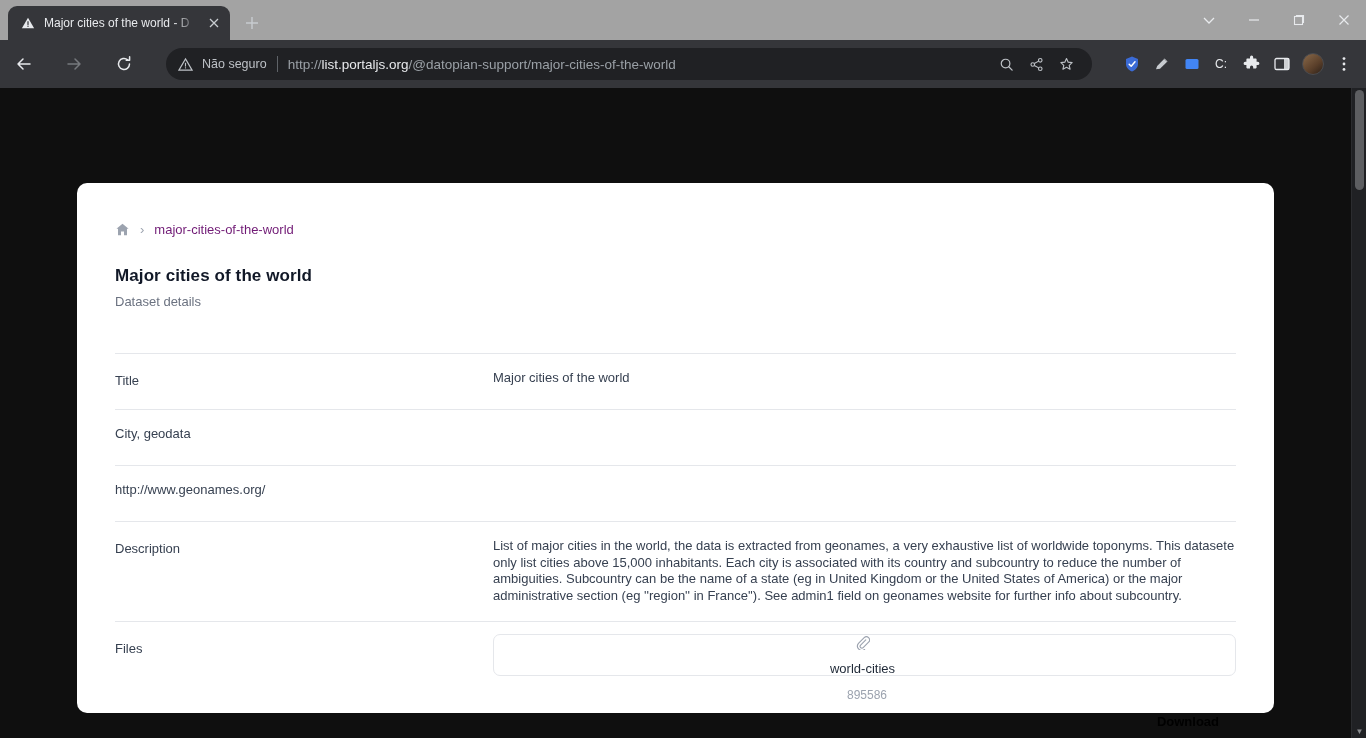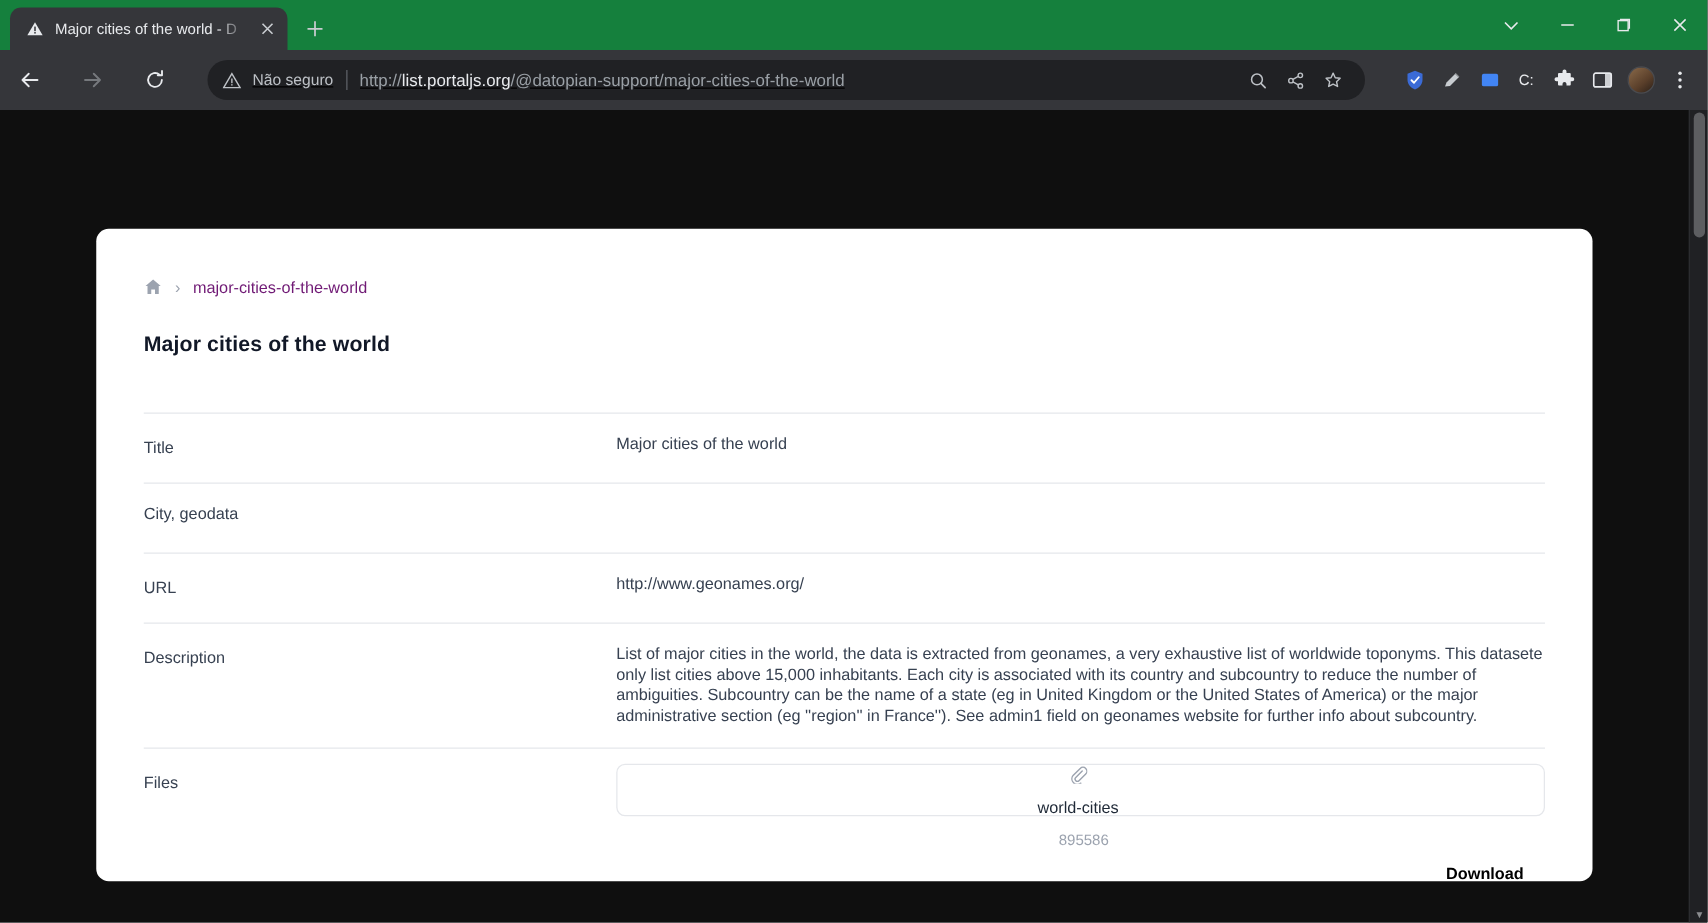--- a/index.html
+++ b/index.html
@@ -9,21 +9,21 @@
     overflow: hidden;
     font-family: "Liberation Sans", sans-serif;
     background: #202124;
   }
 
   
   .browser { width: 1366px; height: 738px; display: flex; flex-direction: column; background: #202124; }
 
   .tabstrip {
     height: 40px;
-    background: #15803d;
+    background: #a3a3a3;
     display: flex;
     align-items: flex-end;
     padding-left: 8px;
     position: relative;
   }
   .tab {
     display: flex;
     align-items: center;
     gap: 8px;
     height: 34px;
@@ -78,21 +78,20 @@
     color: #e8eaed;
   }
 
   .toolbar {
     height: 48px;
     background: #35363a;
     display: flex;
     align-items: center;
     padding: 0 8px;
     gap: 18px;
-    text-decoration: underline;
   }
   .navbtn {
     width: 32px; height: 32px;
     display: flex; align-items: center; justify-content: center;
     border-radius: 50%;
     color: #e8eaed;
     flex: 0 0 32px;
   }
   .navbtn.disabled { color: #76797d; }
   .omnibox {
@@ -173,21 +172,21 @@
 
   .rows { margin-top: 44px; }
   .row {
     display: flex;
     border-top: 1px solid #e5e7eb;
     padding: 16px 0;
     min-height: 56px;
   }
   .row .label { width: 378px; flex: 0 0 378px; font-size: 13px; color: #374151; padding-top: 3px; }
   .row .value { flex: 1 1 auto; font-size: 13px; color: #374151; line-height: 1.28; }
-  .row.files { border-bottom: 1px solid transparent; padding-bottom: 51px; }
+  .row.files { border-bottom: 1px solid transparent; padding-bottom: 36px; }
 
   .file-box {
     border: 1px solid #e5e7eb;
     border-radius: 7px;
     height: 42px;
     display: flex;
     align-items: center;
     padding: 0 16px 0 12px;
     gap: 11px;
     max-width: 745px;
@@ -355,34 +354,34 @@
         <span class="home-icon">
           <svg width="15" height="15" viewBox="0 0 16 16">
               <path d="M8 1.8 L14.5 7.2 H12.8 V14 H9.6 V10.2 H6.4 V14 H3.2 V7.2 H1.5 Z" fill="#9ca3af"></path>
             </svg>
         </span>
         <span class="sep">›</span>
         <span class="crumb">major-cities-of-the-world</span>
       </div>
 
       <div class="page-title">Major cities of the world</div>
+      <div class="page-sub">Dataset details</div>
 
       <div class="rows">
 
         <div class="row">
           <div class="label">Title</div>
           <div class="value">Major cities of the world</div>
         </div>
 
         <div class="row">
           <div class="value">City, geodata</div>
         </div>
 
         <div class="row">
-          <div class="label">URL</div>
           <div class="value">http://www.geonames.org/</div>
         </div>
 
         <div class="row">
           <div class="label">Description</div>
           <div class="value">List of major cities in the world, the data is extracted from geonames, a very exhaustive list of worldwide toponyms. This datasete only list cities above 15,000 inhabitants. Each city is associated with its country and subcountry to reduce the number of ambiguities. Subcountry can be the name of a state (eg in United Kingdom or the United States of America) or the major administrative section (eg ''region'' in France''). See admin1 field on geonames website for further info about subcountry.</div>
         </div>
 
         <div class="row files">
           <div class="label">Files</div>

